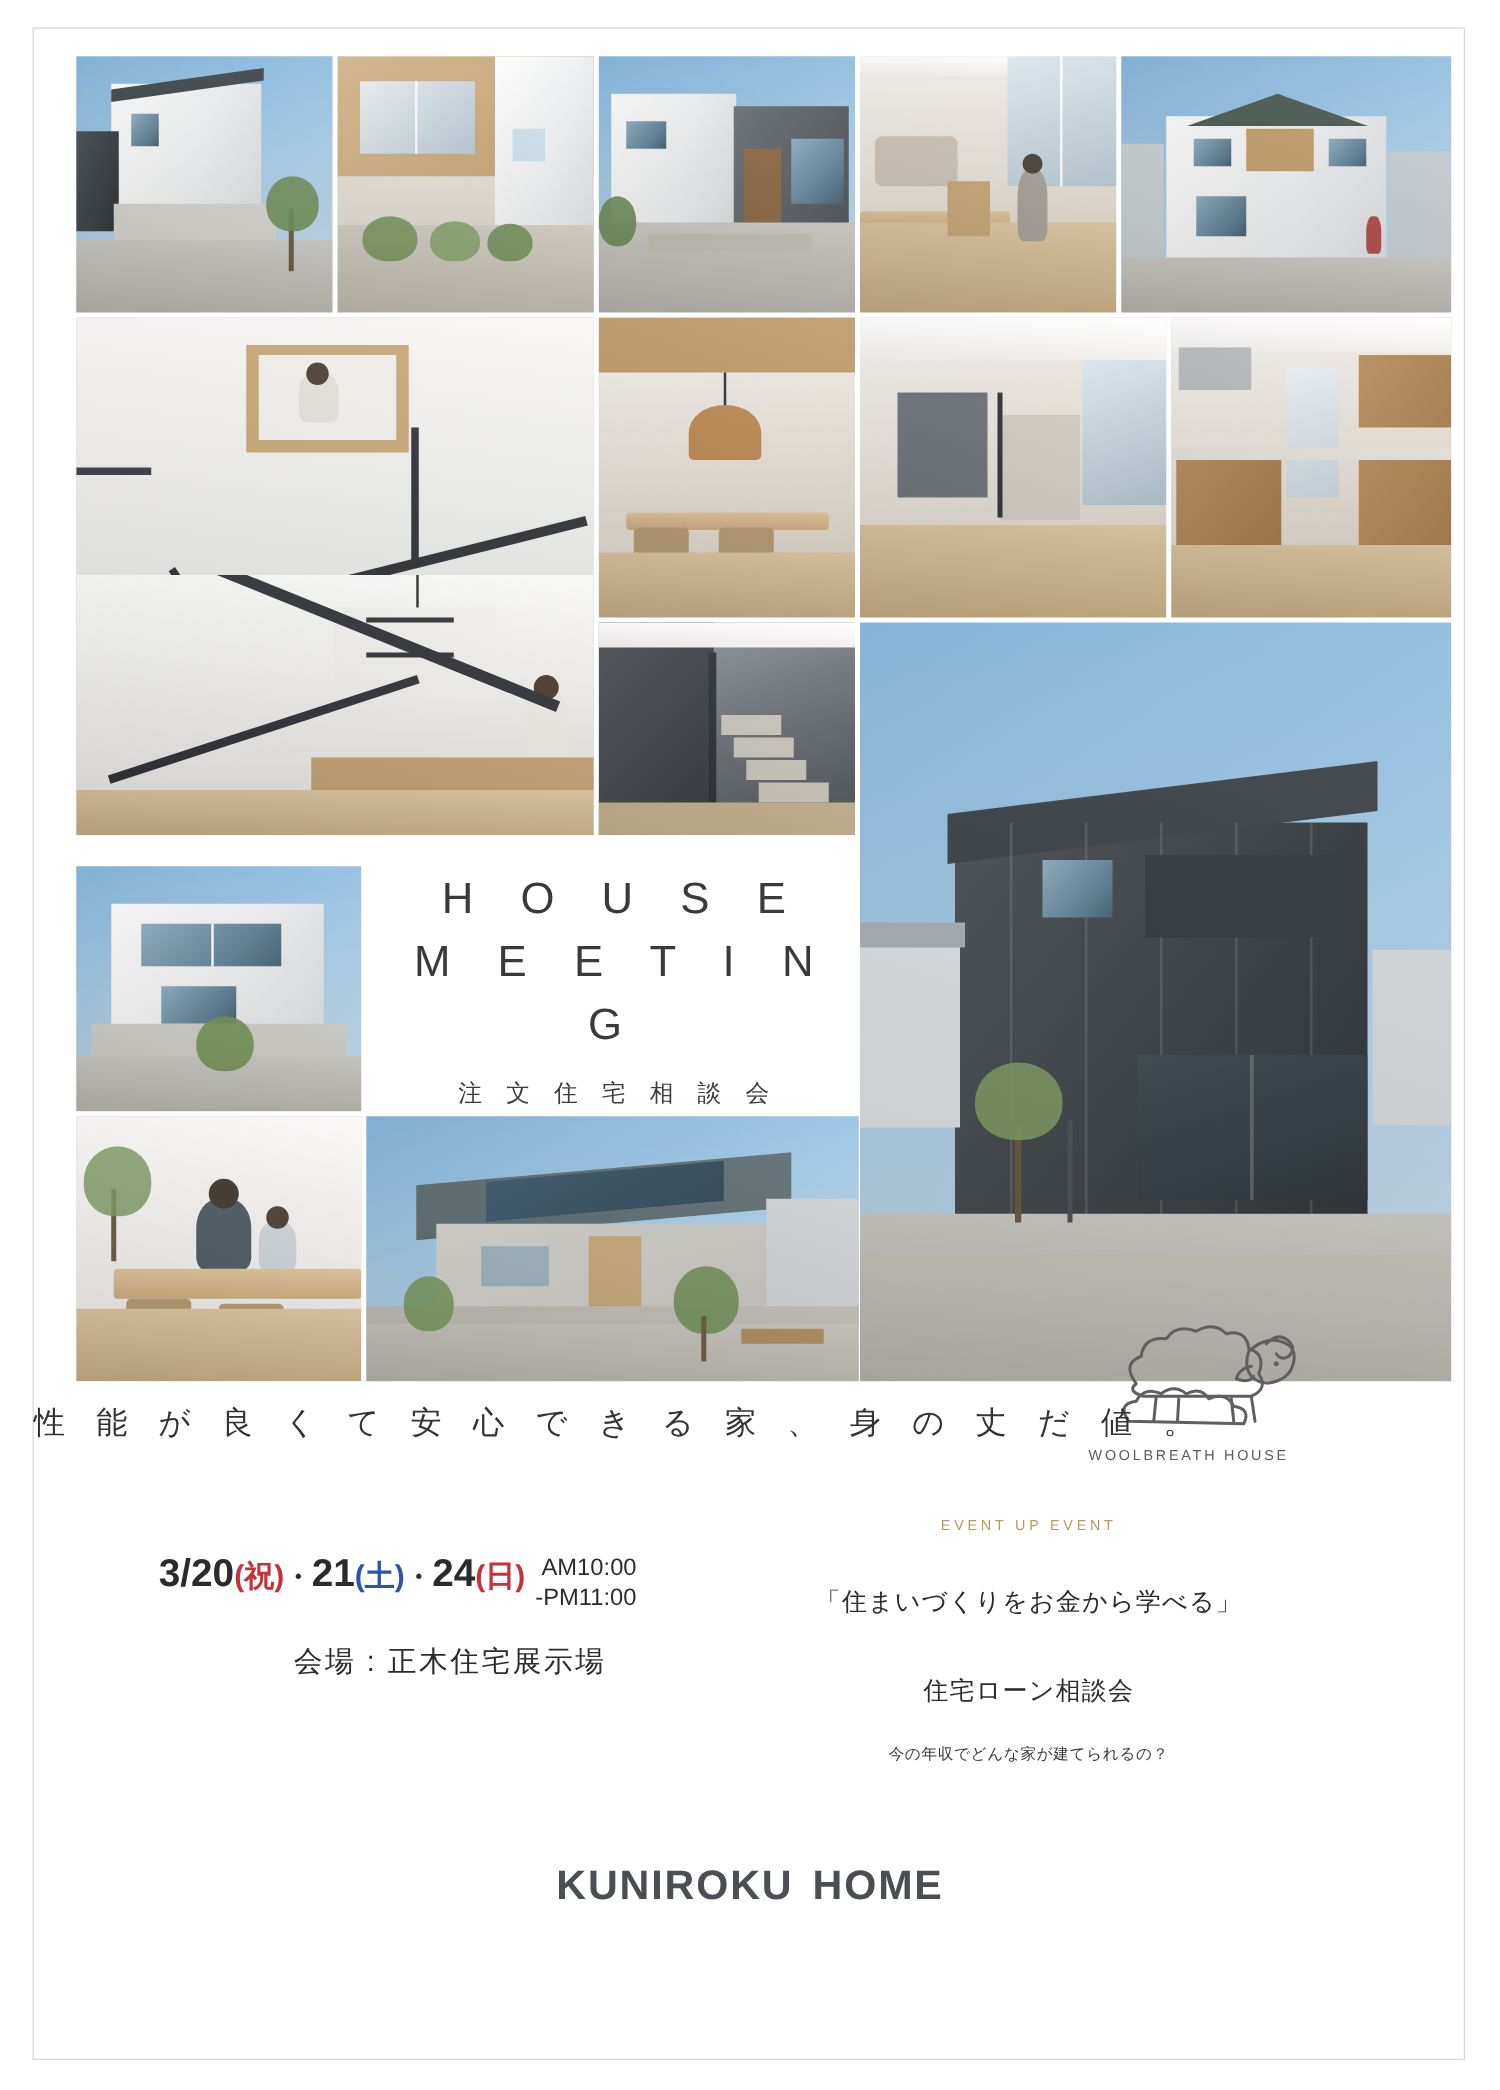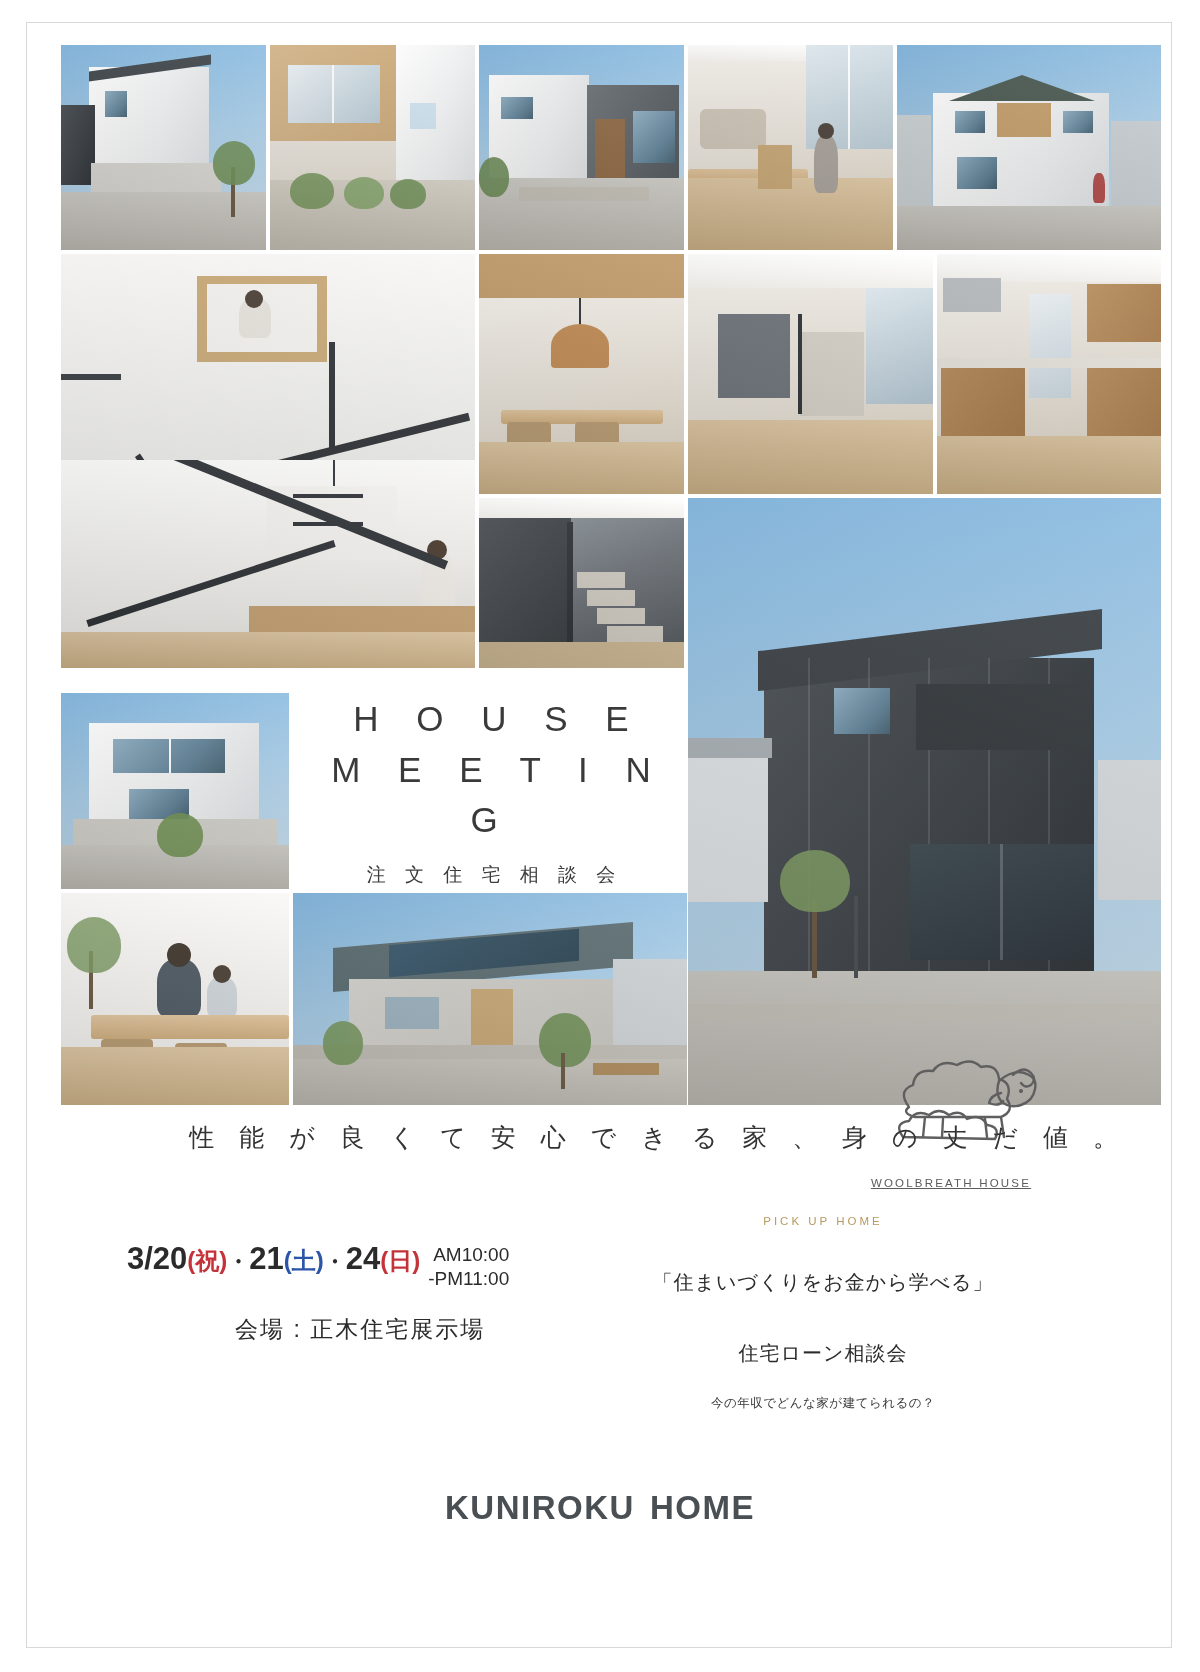--- a/index.html
+++ b/index.html
@@ -181,33 +181,32 @@
   
   .sheep {
     position: absolute;
     left: 780px; top: 1000px;
     width: 220px;
     height: 148px;
     text-align: center;
   }
   .sheep svg { display: block; margin: 0 auto; }
   .sheep-label {
-    margin-top: 20px;
+    margin-top: 2px;
     font-size: 11.5px;
     letter-spacing: 2.2px;
     color: #5c5c5c;
-    text-decoration: underline;
   }
 
   
   .tagline {
     position: absolute;
     left: 0; top: 1098px;
     width: 1100px;
-    text-align: right;
+    text-align: left;
     font-size: 25px;
     letter-spacing: 9px;
     color: #333333;
   }
 
   
   .info-left {
     position: absolute;
     left: 100px; top: 1218px;
     width: 470px;
@@ -554,21 +553,21 @@
         </div>
         <div class="times">
           <div>AM10:00</div>
           <div>-PM11:00</div>
         </div>
       </div>
       <div class="venue">会場 : 正木住宅展示場</div>
     </div>
 
     <div class="info-right">
-      <div class="pick-label">PICK UP HOME</div>
+      <div class="pick-label">EVENT UP EVENT</div>
       <div class="pick-title">「住まいづくりをお金から学べる」</div>
       <div class="pick-title">住宅ローン相談会</div>
       <div class="pick-sub">今の年収でどんな家が建てられるの？</div>
     </div>
 
     <div class="brand">
       <span>KUNIROKU</span><span class="sp">&nbsp;</span><span>HOME</span>
     </div>
 
   </div>

